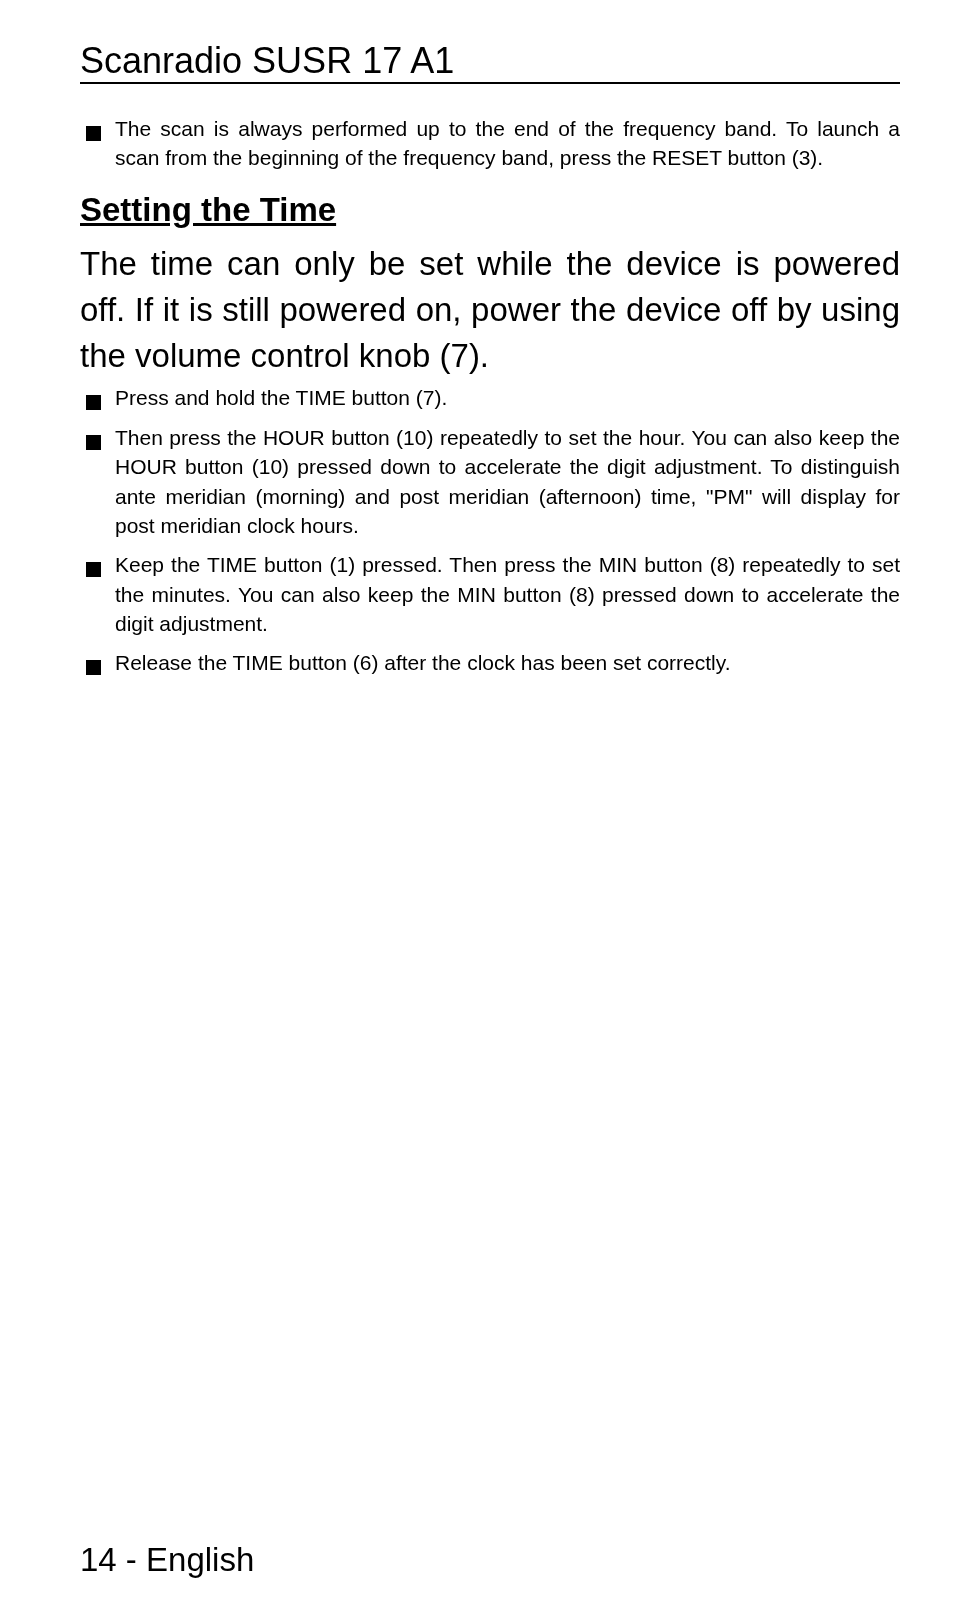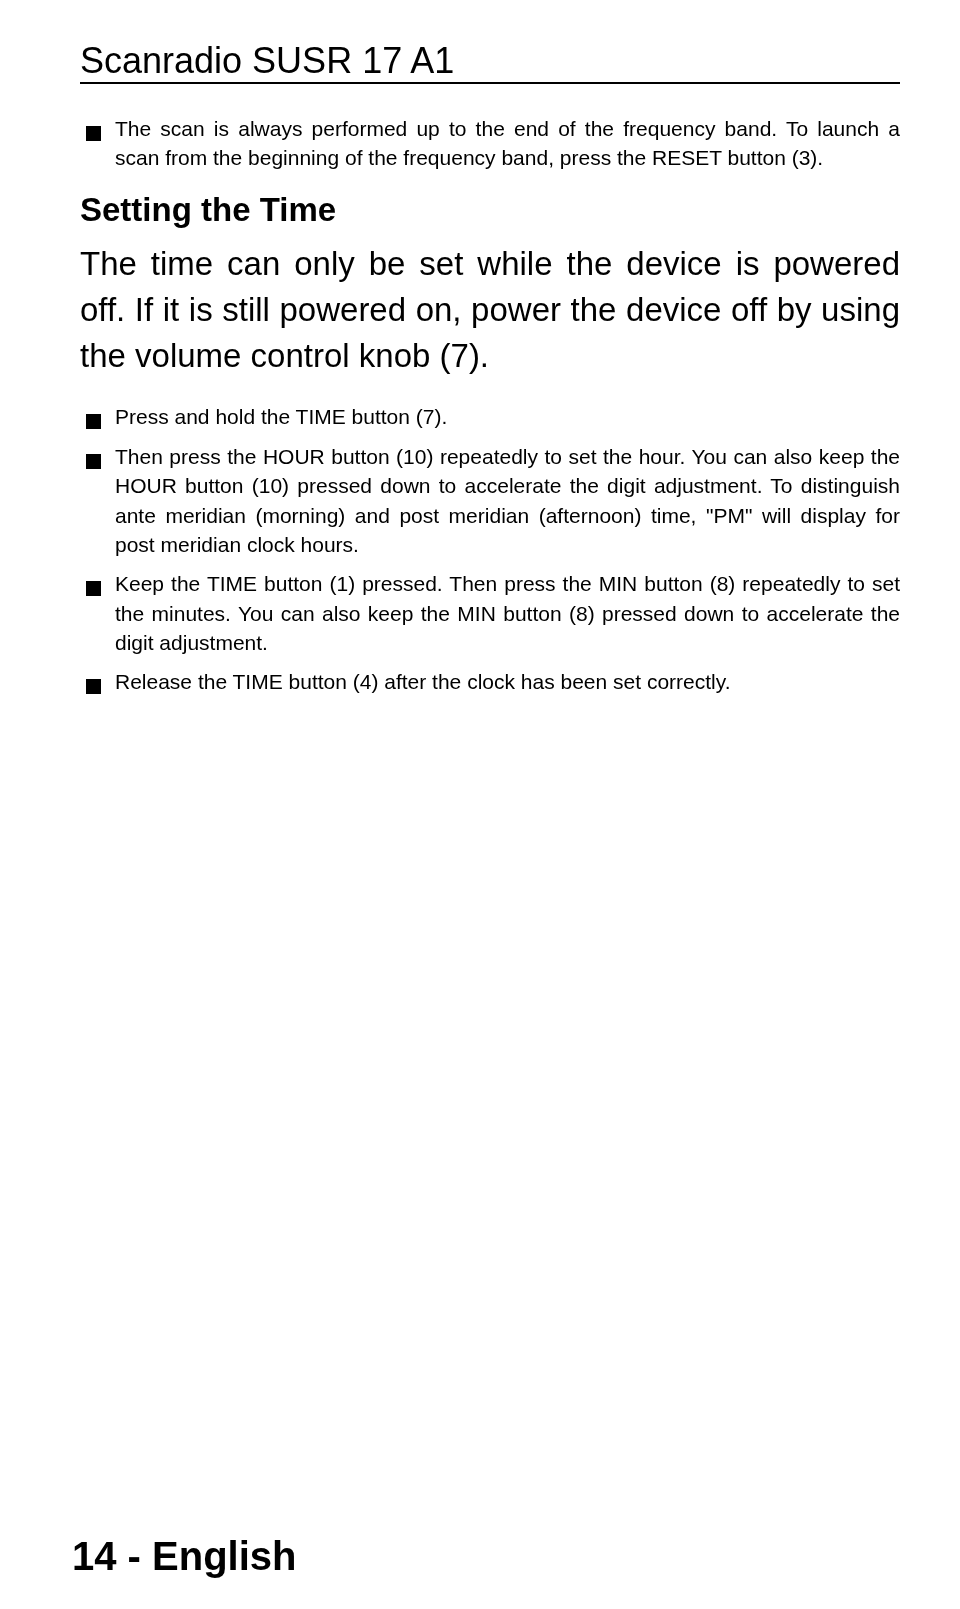--- a/index.html
+++ b/index.html
@@ -37,33 +37,33 @@
   .bullet-text {
     font-size: 21px;
     line-height: 1.4;
     flex: 1;
   }
   .subheading {
     font-size: 33px;
     font-weight: bold;
     margin-top: 18px;
     margin-bottom: 12px;
+    text-decoration: underline;
   }
   .body-text {
     font-size: 33px;
     line-height: 1.4;
-    margin-bottom: 23px;
+    margin-bottom: 4px;
     text-align: justify;
   }
   .footer {
     position: absolute;
     bottom: 30px;
-    left: 72px;
-    font-size: 40px;
-    font-weight: bold;
+    left: 80px;
+    font-size: 33px;
   }
 </style>
 </head>
 <body>
 
 <div class="header">Scanradio SUSR 17 A1</div>
 <hr class="header-line">
 
 <div class="bullet-item">
   <div class="bullet-marker"></div>
@@ -84,16 +84,16 @@
   <div class="bullet-text">Then press the HOUR button (10) repeatedly to set the hour. You can also keep the HOUR button (10) pressed down to accelerate the digit adjustment. To distinguish ante meridian (morning) and post meridian (afternoon) time, "PM" will display for post meridian clock hours.</div>
 </div>
 
 <div class="bullet-item">
   <div class="bullet-marker"></div>
   <div class="bullet-text">Keep the TIME button (1) pressed. Then press the MIN button (8) repeatedly to set the minutes. You can also keep the MIN button (8) pressed down to accelerate the digit adjustment.</div>
 </div>
 
 <div class="bullet-item">
   <div class="bullet-marker"></div>
-  <div class="bullet-text">Release the TIME button (4) after the clock has been set correctly.</div>
+  <div class="bullet-text">Release the TIME button (6) after the clock has been set correctly.</div>
 </div>
 
 <div class="footer">14  -  English</div>
 
 </body></html>

